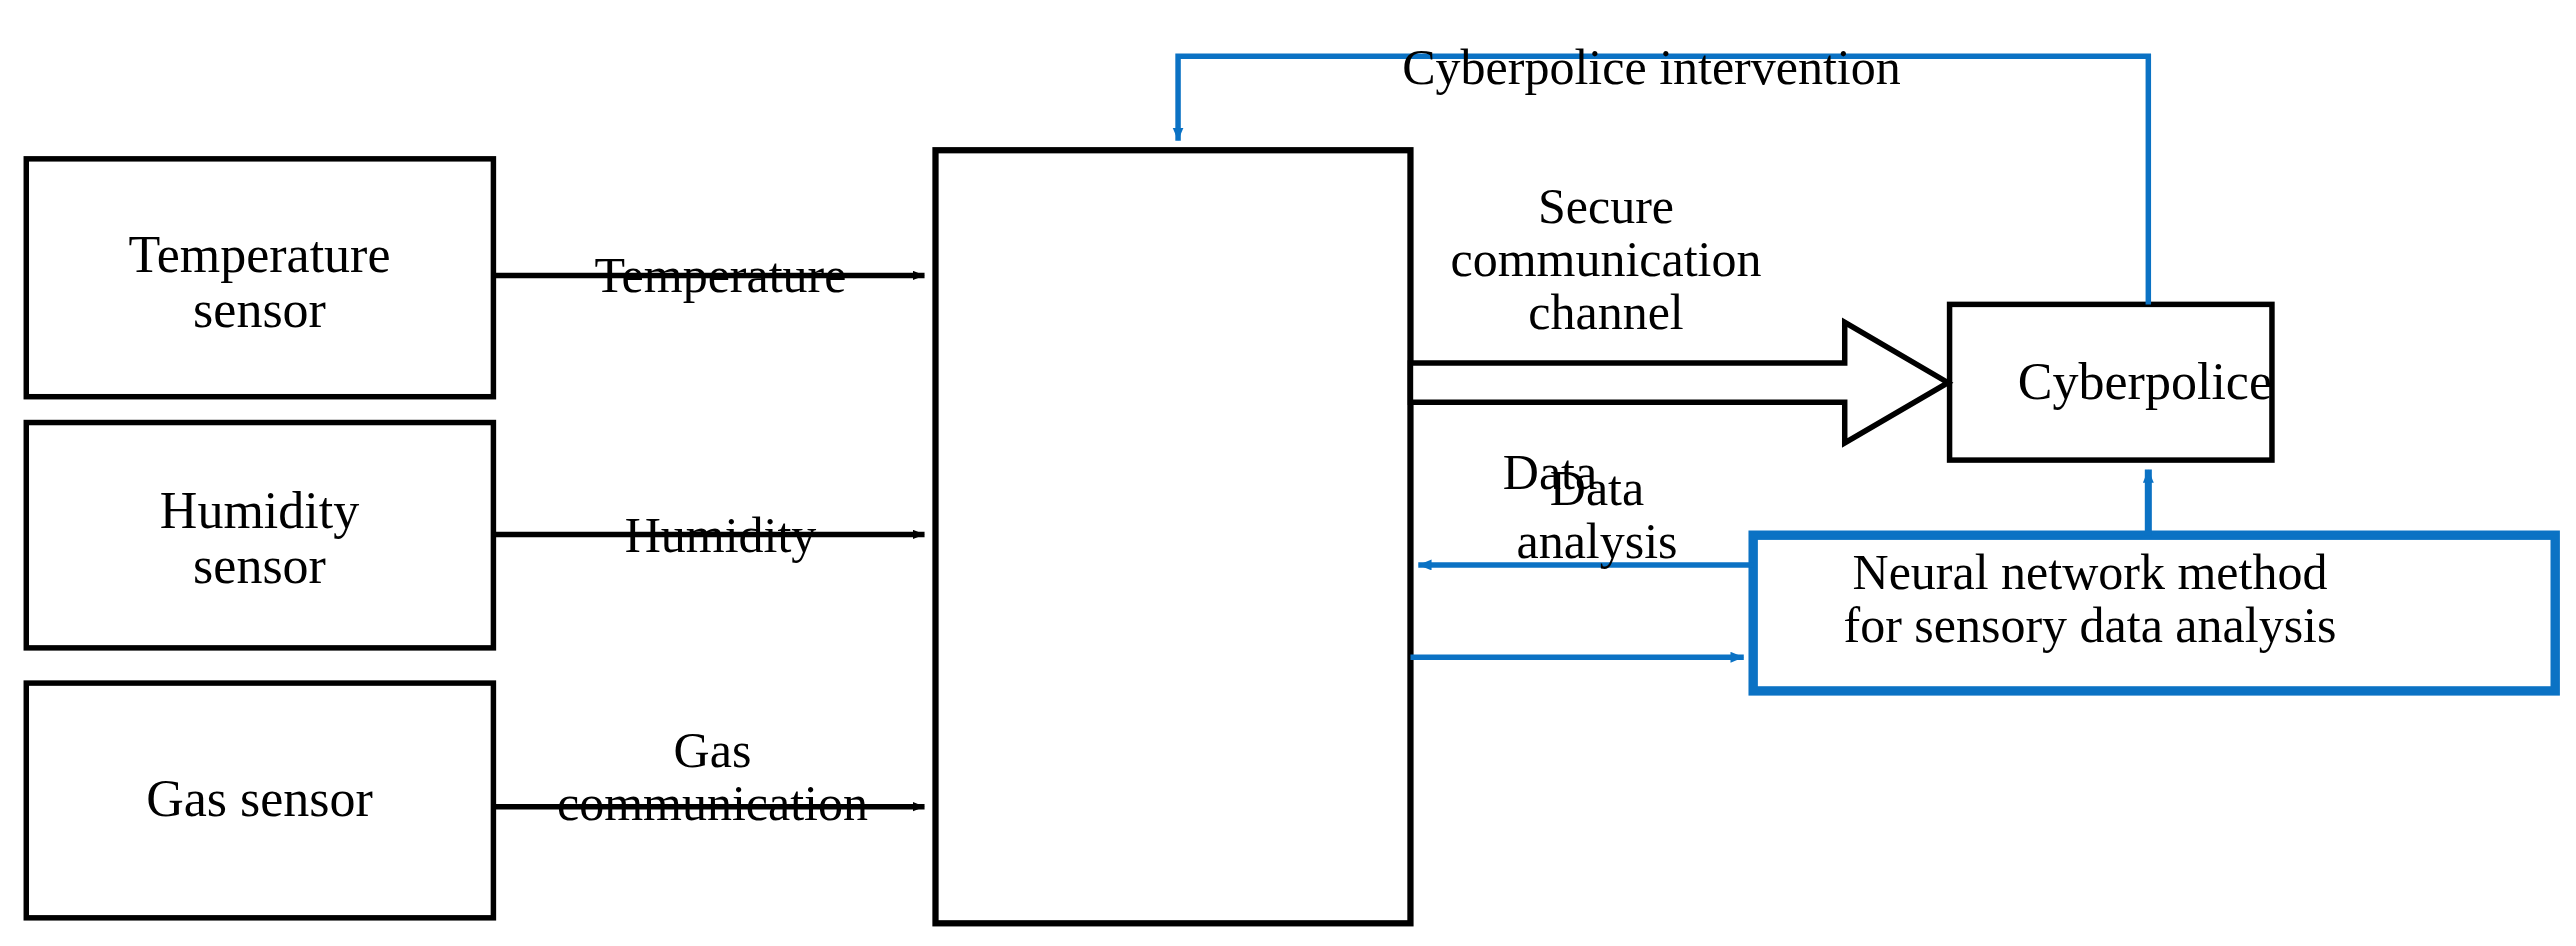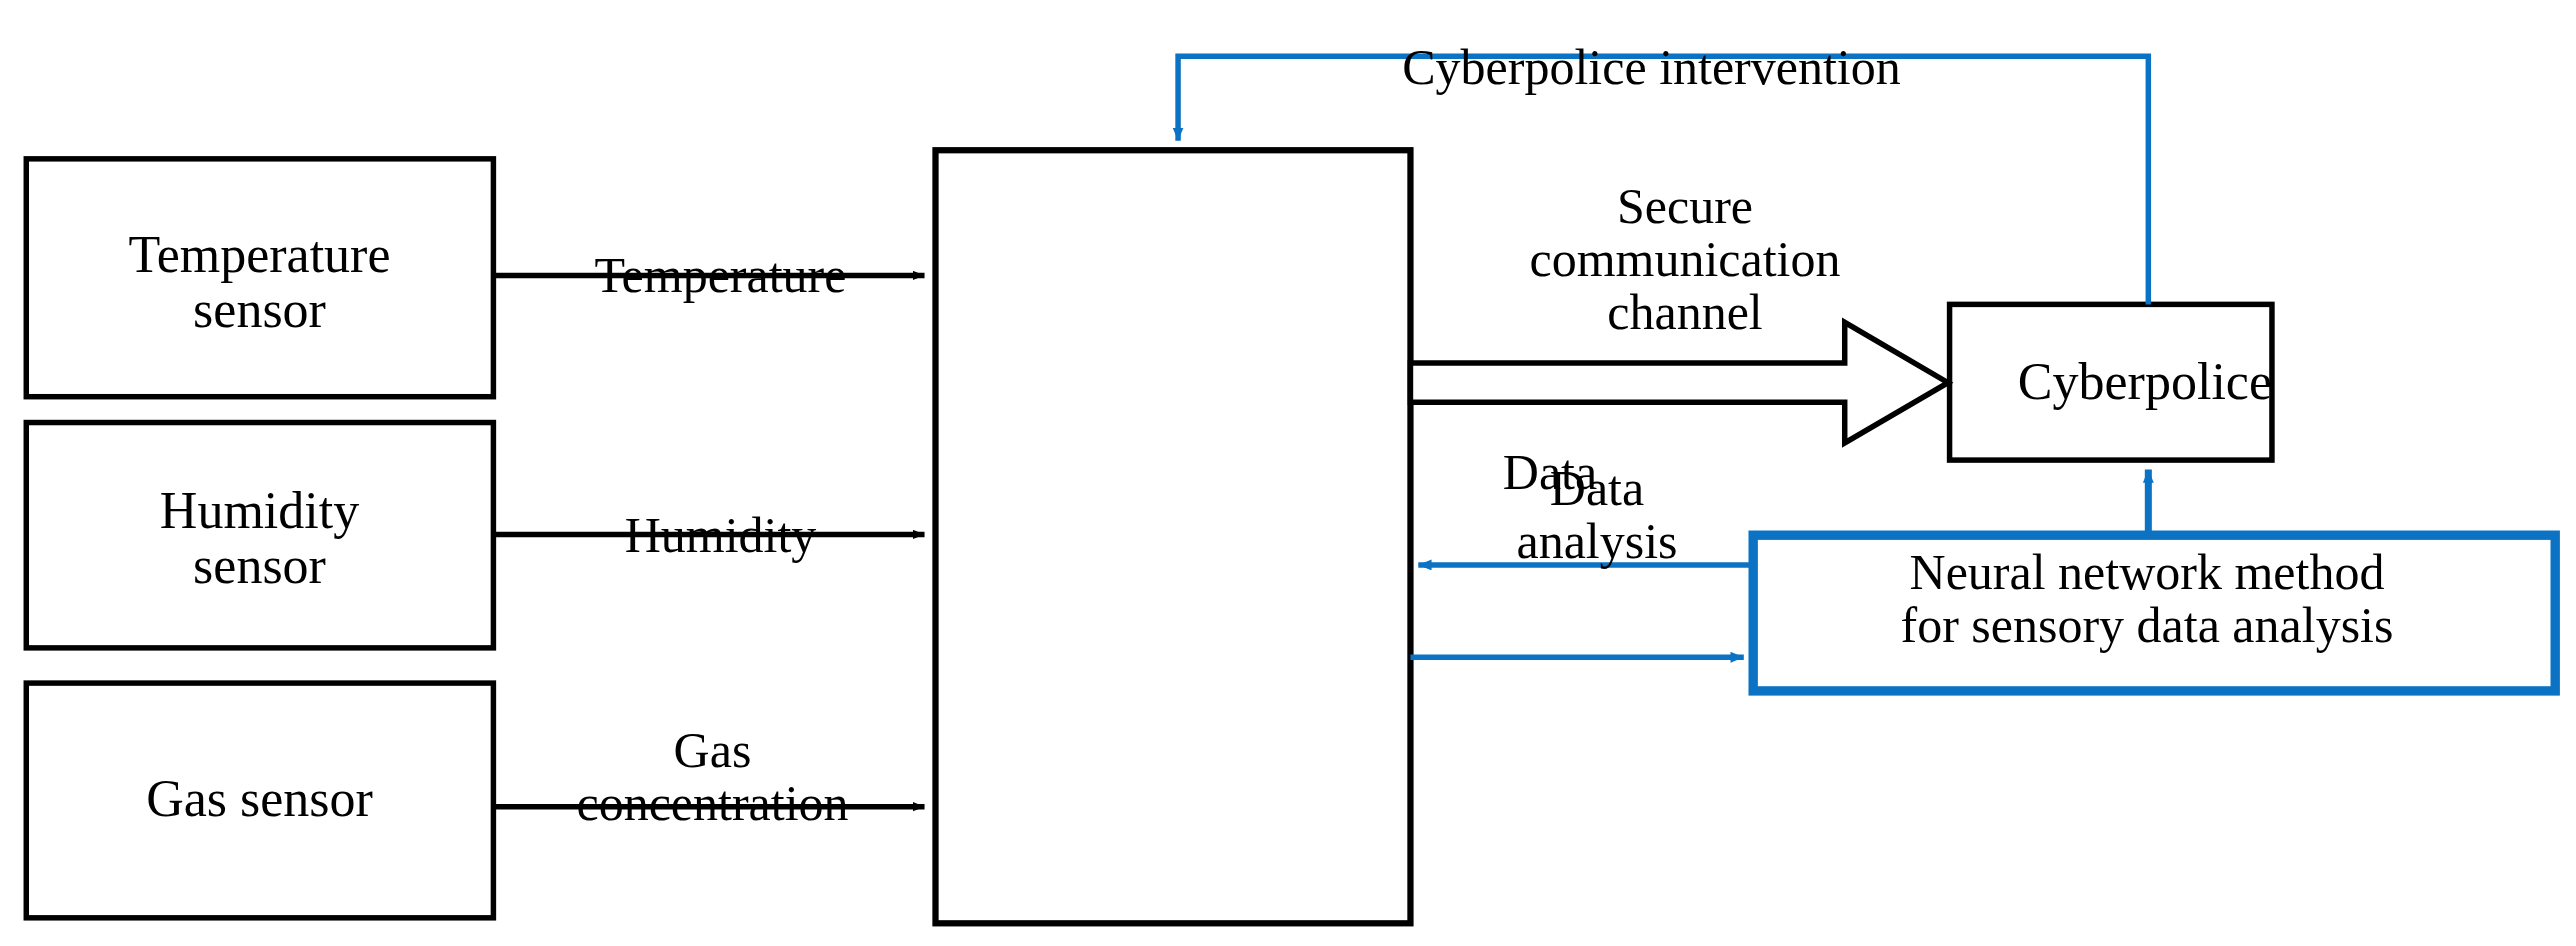--- a/index.html
+++ b/index.html
@@ -56,31 +56,31 @@
 sensor</div>
 
   <div class="lbl boxlbl" style="left:26px;top:483px;width:467px;">Humidity
 sensor</div>
 
   <div class="lbl boxlbl" style="left:26px;top:771px;width:467px;">Gas sensor</div>
 
 
   <div class="lbl boxlbl" style="left:1950px;top:354px;width:322px;text-align:right;">Cyberpolice</div>
 
-  <div class="lbl nnlbl" style="left:1752px;top:546px;width:790px;">Neural network method
+  <div class="lbl nnlbl" style="left:1695px;top:546px;width:790px;">Neural network method
 for sensory data analysis</div>
 
   <div class="lbl edgelbl" style="left:517px;top:210px;width:407px;">Temperature</div>
 
   <div class="lbl edgelbl" style="left:517px;top:470px;width:407px;">Humidity</div>
 
   <div class="lbl edgelbl" style="left:501px;top:685px;width:423px;">Gas
-concentration</div>
+communication</div>
 
-  <div class="lbl edgelbl" style="left:1458px;top:141px;width:454px;">Secure
+  <div class="lbl edgelbl" style="left:1379px;top:141px;width:454px;">Secure
 communication
 channel</div>
 
   <div class="lbl edgelbl" style="left:1417px;top:407px;width:266px;">Data</div>
 
   <div class="lbl edgelbl" style="left:1456px;top:423px;width:282px;">Data
 analysis</div>
 
 
   <div class="lbl edgelbl" style="left:1221px;top:1.6px;width:861px;">Cyberpolice intervention</div>

